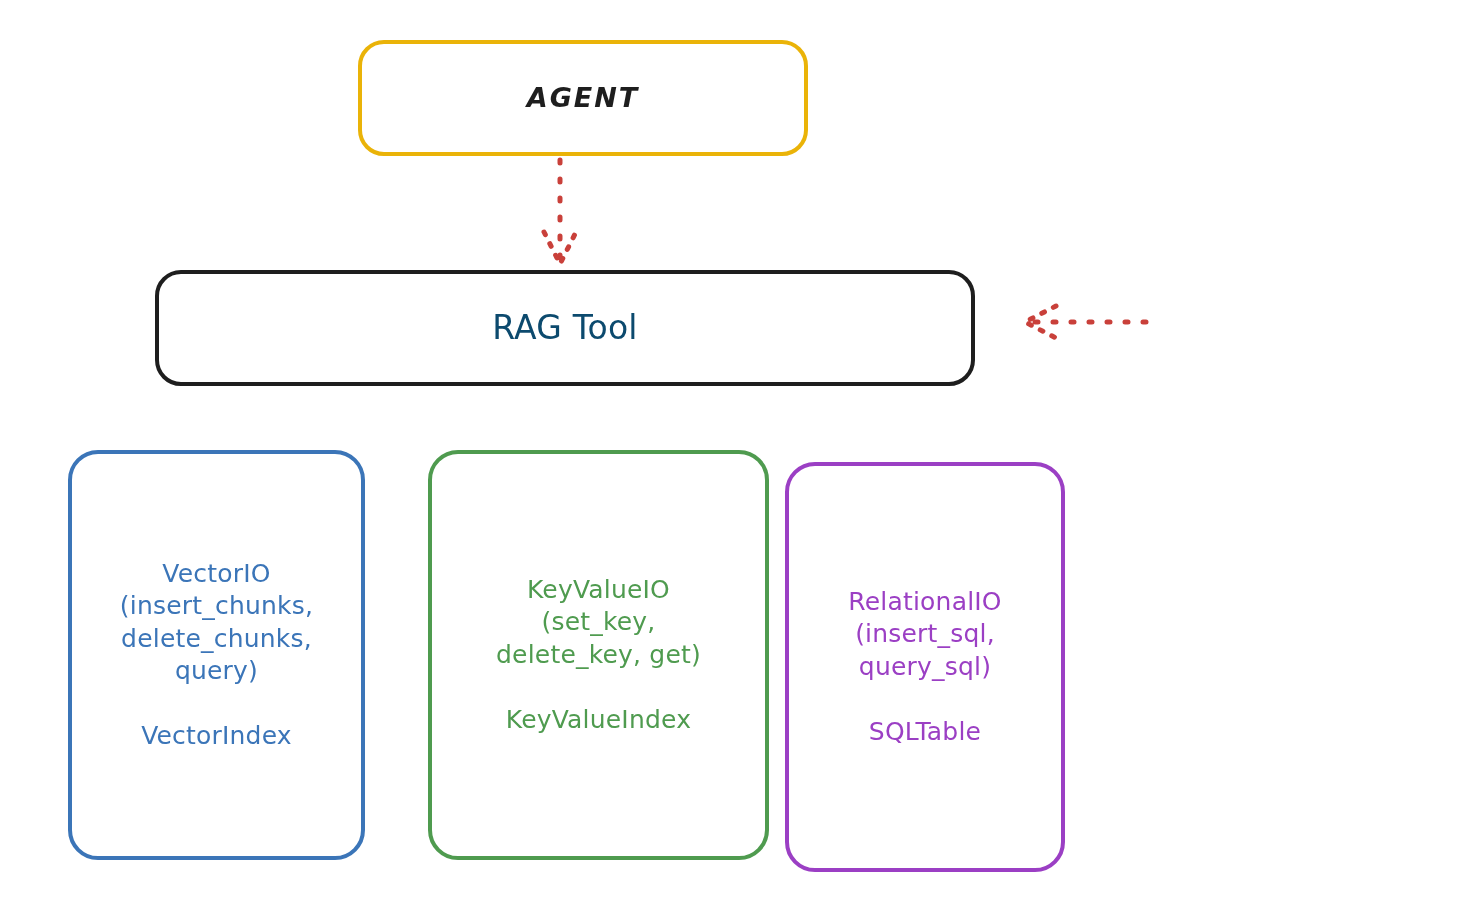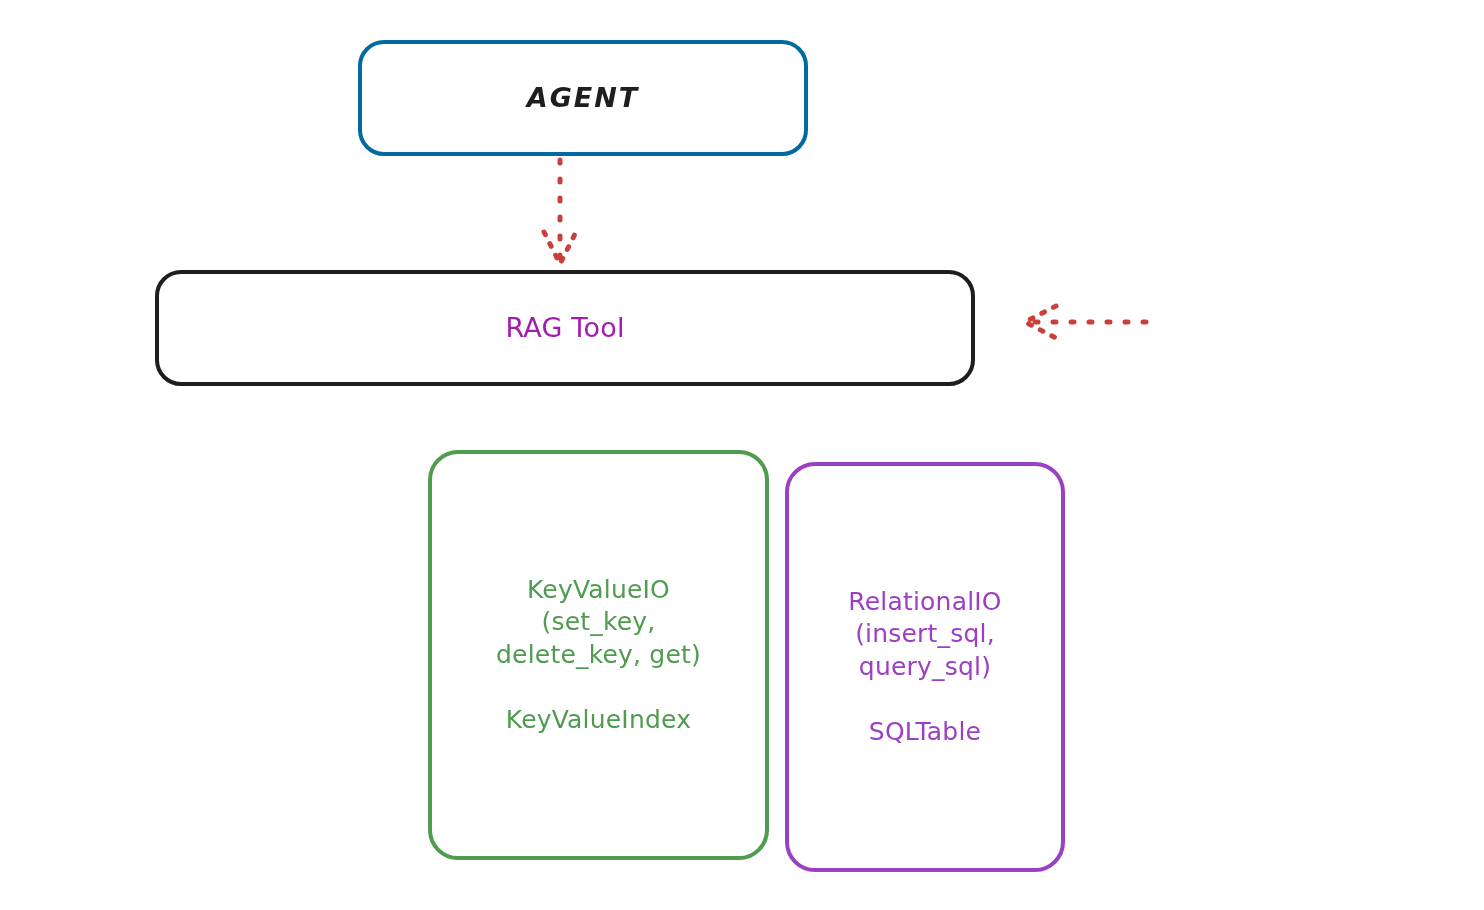--- a/index.html
+++ b/index.html
@@ -39,44 +39,44 @@
     line-height: 1.30;
     letter-spacing: 0.2px;
   }
 
   
   #agent-node {
     left: 358px;
     top: 40px;
     width: 450px;
     height: 116px;
-    border: 4px solid #0369a1;
+    border: 4px solid #eab308;
     border-radius: 26px;
   }
   #agent-node .node-text {
     font-size: 27px;
     font-style: italic;
     font-weight: 600;
     letter-spacing: 2px;
     color: #1e1e1e;
   }
 
   
   #rag-tool-node {
     left: 155px;
     top: 270px;
     width: 820px;
     height: 116px;
     border: 4px solid #1e1e1e;
     border-radius: 26px;
   }
   #rag-tool-node .node-text {
-    font-size: 27px;
+    font-size: 33px;
     font-weight: 500;
-    color: #a21caf;
+    color: #0c4a6e;
   }
 
   
   .provider-node {
     top: 450px;
     height: 410px;
     border-width: 4px;
     border-style: solid;
     border-radius: 30px;
     align-items: center;
@@ -157,20 +157,28 @@
   <div class="node" id="rag-tool-node">
     <span class="node-text">RAG Tool</span>
   </div>
 
   <svg class="arrow-svg" id="ingest-arrow" viewBox="0 0 130 52">
     <line x1="126" y1="26" x2="8" y2="26" stroke="#c9403a" stroke-width="5" stroke-linecap="round" stroke-dasharray="3 15"></line>
     <path d="M 36 10 L 5 26 L 36 42" fill="none" stroke="#c9403a" stroke-width="5" stroke-linecap="round" stroke-linejoin="round" stroke-dasharray="3 10"></path>
   </svg>
 
 
+  <div class="node provider-node" id="vector-io-node">
+    <span class="node-text">VectorIO
+(insert_chunks,
+delete_chunks,
+query)
+
+VectorIndex</span>
+  </div>
 
   <div class="node provider-node" id="key-value-io-node">
     <span class="node-text">KeyValueIO
 (set_key,
 delete_key, get)
 
 KeyValueIndex</span>
   </div>
 
   <div class="node provider-node" id="relational-io-node">

